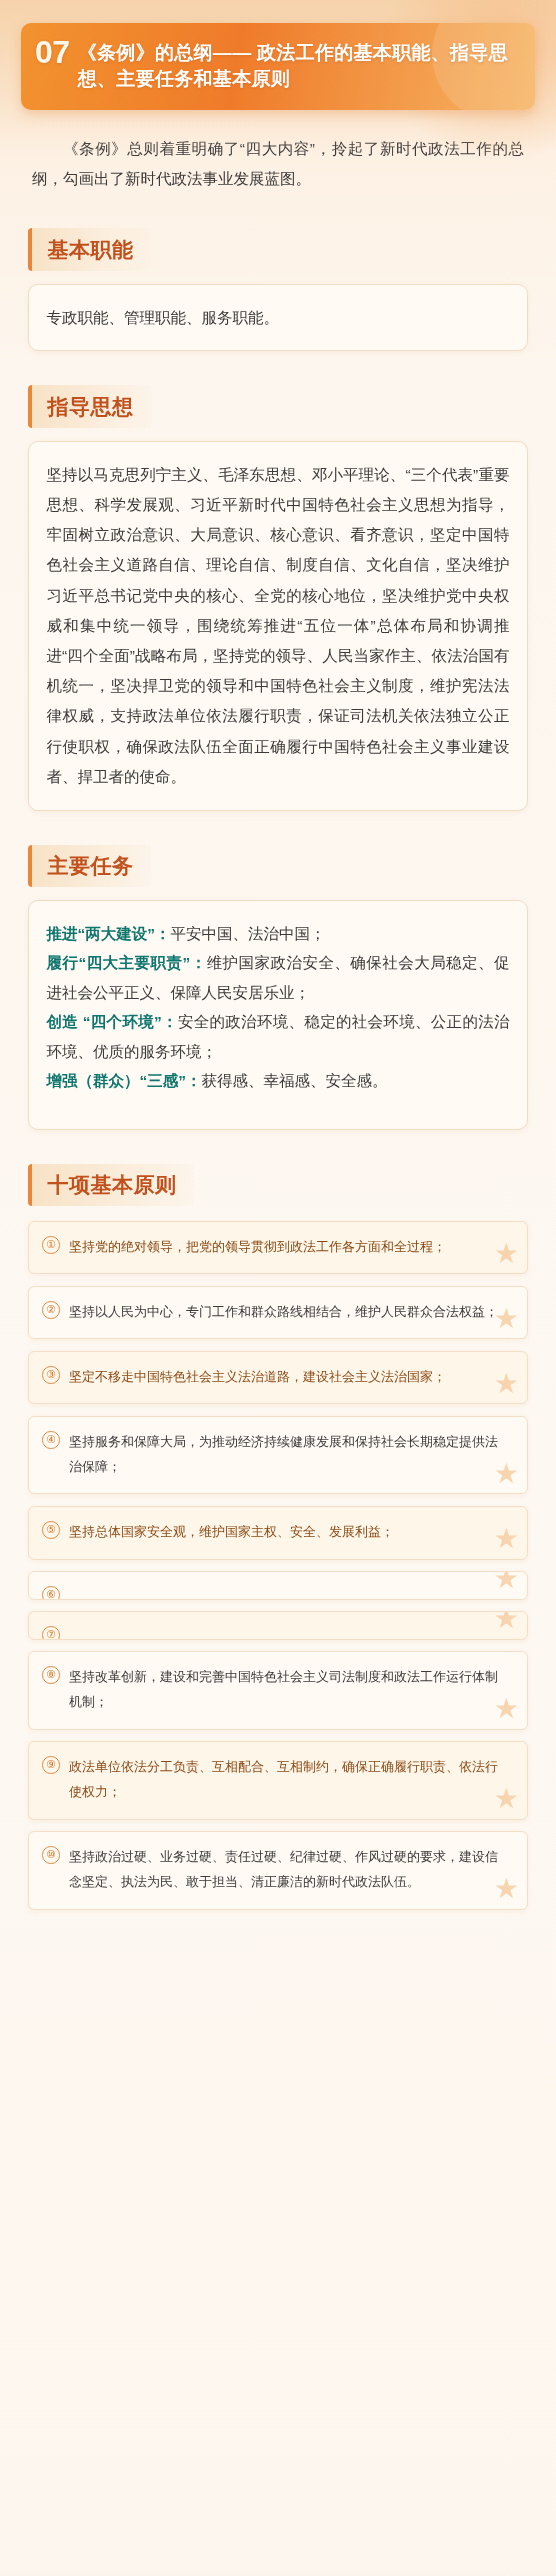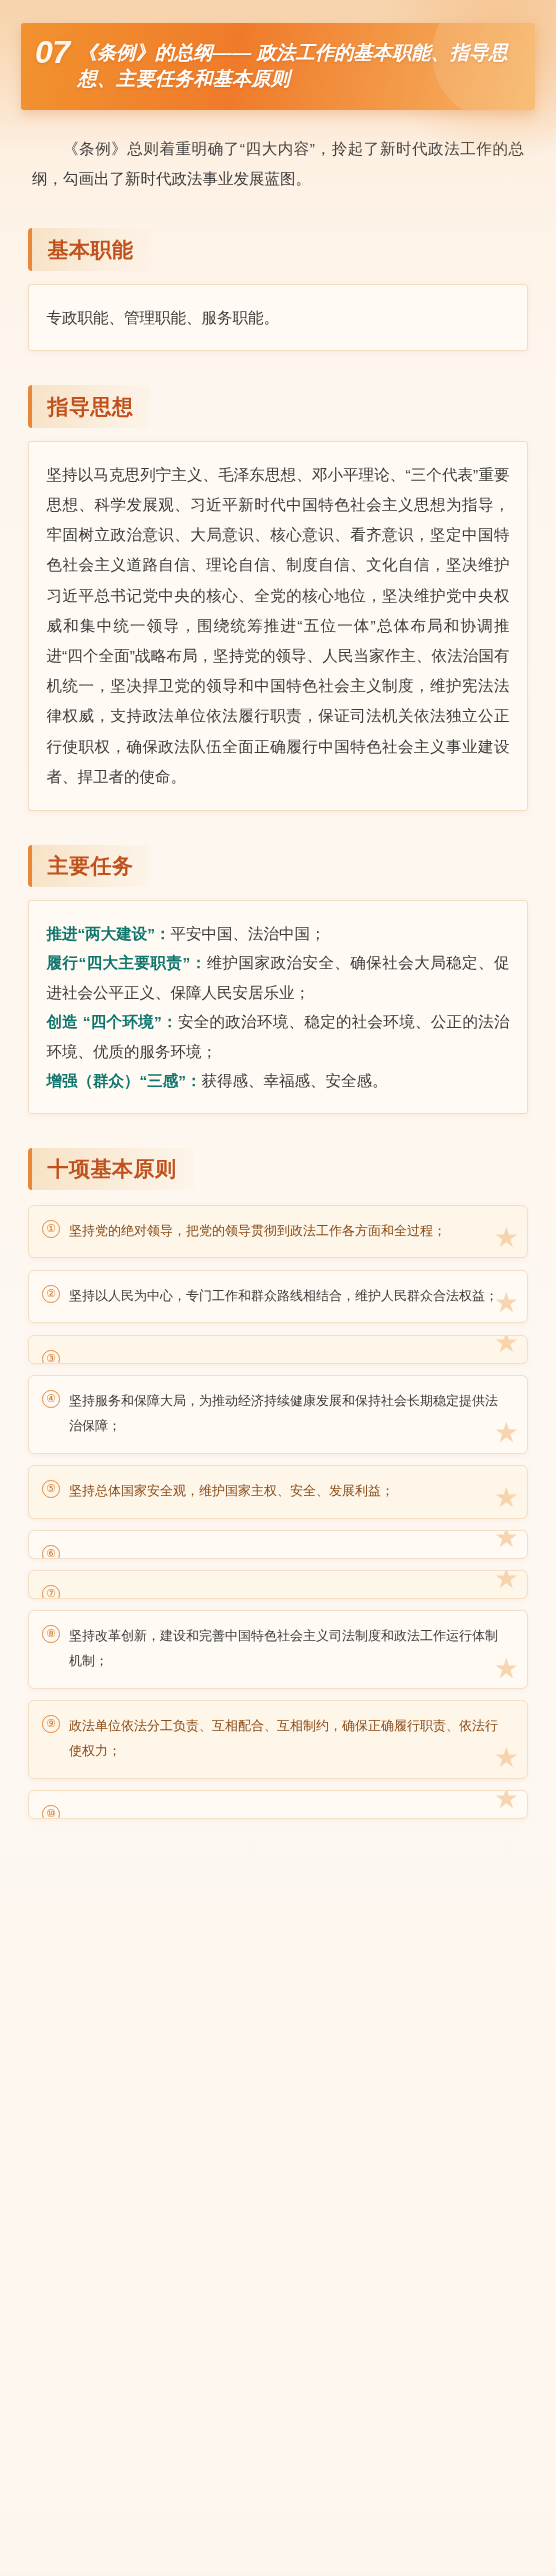--- a/index.html
+++ b/index.html
@@ -35,25 +35,24 @@
   }
 
   
   .title-wrap {
     position: relative;
     margin: 23px 20.6px 0 20.6px;
   }
   .title-card {
     position: relative;
     background: linear-gradient(100deg, #f2922f 0%, #ef7b2a 42%, #f6b463 100%);
-    border-radius: 3px;
+    border-radius: 10px;
     padding: 15.5px 18.5px 16.5px 14.4px;
     box-shadow: 0 4.1px 11.3px rgba(224,120,40,0.28);
     overflow: hidden;
-    font-style: italic;
   }
   .title-card:after {
     content: "";
     position: absolute;
     right: -31px; top: -36px;
     width: 134px; height: 134px;
     border-radius: 50%;
     background: rgba(255,255,255,0.13);
   }
   .title-row {
@@ -107,42 +106,42 @@
     font-size: 21px;
     font-weight: bold;
     letter-spacing: 0.5px;
   }
 
   
   .card {
     margin: 13.4px 28px 0 28px;
     background: #fffaf3;
     border: 0.5px solid #f3dcc2;
-    border-radius: 3px;
+    border-radius: 10px;
     padding: 17.5px 17.5px 17.5px 17.5px;
     box-shadow: 0 1.5px 5.2px rgba(217,160,105,0.10);
   }
   .card p {
     margin: 0;
     font-size: 15.5px;
     line-height: 1.95;
     color: #3a3a3a;
     text-align: justify;
   }
   .card.tight p { line-height: 1.9; }
 
   
   .task {
     font-size: 15px;
     line-height: 1.92;
     color: #3a3a3a;
     text-align: justify;
     margin: 0 0 8.2px 0;
   }
-  .task:last-child { margin-bottom: 0; }
+  .task:last-child { margin-bottom: 16px; }
   .task .lead {
     color: #0f766e;
     font-weight: bold;
   }
 
   
   .principles {
     margin: 14.4px 28px 0 28px;
   }
   .p-item {
@@ -261,20 +260,21 @@
     </div>
 
     <div class="p-item">
       <span class="p-num">②</span>
       <div class="p-text">坚持以人民为中心，专门工作和群众路线相结合，维护人民群众合法权益；</div>
       <span class="star">★</span>
     </div>
 
     <div class="p-item accent">
       <span class="p-num">③</span>
+      <div class="p-text">坚定不移走中国特色社会主义法治道路，建设社会主义法治国家；</div>
       <span class="star">★</span>
     </div>
 
     <div class="p-item">
       <span class="p-num">④</span>
       <div class="p-text">坚持服务和保障大局，为推动经济持续健康发展和保持社会长期稳定提供法治保障；</div>
       <span class="star">★</span>
     </div>
 
     <div class="p-item accent">
@@ -300,20 +300,21 @@
     </div>
 
     <div class="p-item accent">
       <span class="p-num">⑨</span>
       <div class="p-text">政法单位依法分工负责、互相配合、互相制约，确保正确履行职责、依法行使权力；</div>
       <span class="star">★</span>
     </div>
 
     <div class="p-item">
       <span class="p-num">⑩</span>
+      <div class="p-text">坚持政治过硬、业务过硬、责任过硬、纪律过硬、作风过硬的要求，建设信念坚定、执法为民、敢于担当、清正廉洁的新时代政法队伍。</div>
       <span class="star">★</span>
     </div>
 
   </div>
 
   <div class="bottom-fade"></div>
 </div>
 
 
 </body></html>

